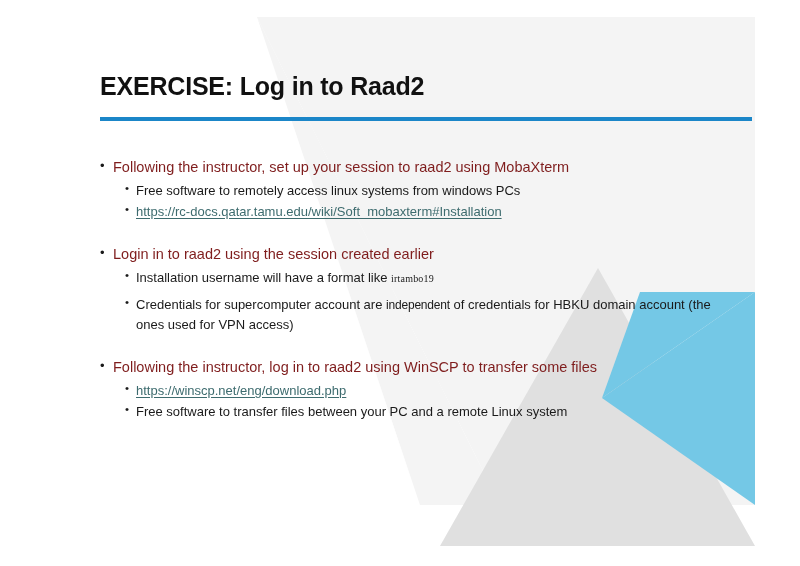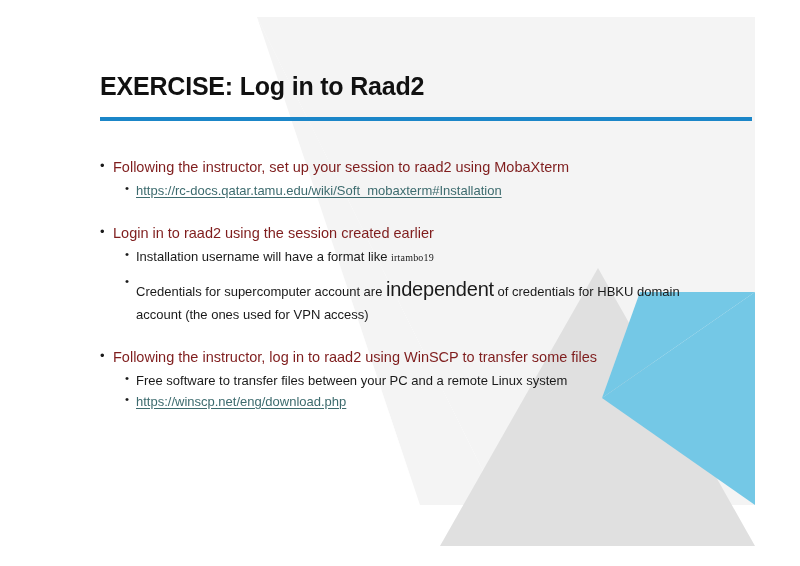--- a/index.html
+++ b/index.html
@@ -110,21 +110,21 @@
     cursor: pointer;
   }
 
   .mono {
     font-family: Liberation Serif, serif;
     font-size: 10px;
     letter-spacing: 0.2px;
   }
 
   .emph-big {
-    font-size: 20px;
+    font-size: 12px;
     letter-spacing: -0.2px;
     text-align: center;
   }
 </style>
 </head>
 <body>
 
 <div id="slide">
 
   <svg id="decor" viewBox="0 0 800 566" width="800" height="566" xmlns="http://www.w3.org/2000/svg">
@@ -141,20 +141,21 @@
   <div id="title-block">
     <div id="page-title">EXERCISE: Log in to Raad2</div>
   </div>
   <div id="title-rule"></div>
 
   <div id="body-content">
 
     <div class="group g1">
       <div class="bullet-l1">Following the instructor, set up your session to raad2 using MobaXterm</div>
 
+      <div class="bullet-l2">Free software to remotely access linux systems from windows PCs</div>
 
 
       <div class="bullet-l2">
         <span class="link">https://rc-docs.qatar.tamu.edu/wiki/Soft_mobaxterm#Installation</span>
       </div>
     </div>
 
     <div class="group g2">
       <div class="bullet-l1">Login in to raad2 using the session created earlier</div>
 
@@ -163,21 +164,21 @@
       </div>
 
       <div class="bullet-l2 spaced">
         <span>Credentials for supercomputer account are </span><span class="emph-big">independent</span><span> of credentials for HBKU domain account (the ones used for VPN access)</span>
       </div>
     </div>
 
     <div class="group g3">
       <div class="bullet-l1">Following the instructor, log in to raad2 using WinSCP to transfer some files</div>
 
-      <div class="bullet-l2">Free software to transfer files between your PC and a remote Linux system</div>
-
       <div class="bullet-l2">
         <span class="link">https://winscp.net/eng/download.php</span>
       </div>
+
+      <div class="bullet-l2">Free software to transfer files between your PC and a remote Linux system</div>
     </div>
 
   </div>
 </div>
 
 </body></html>

